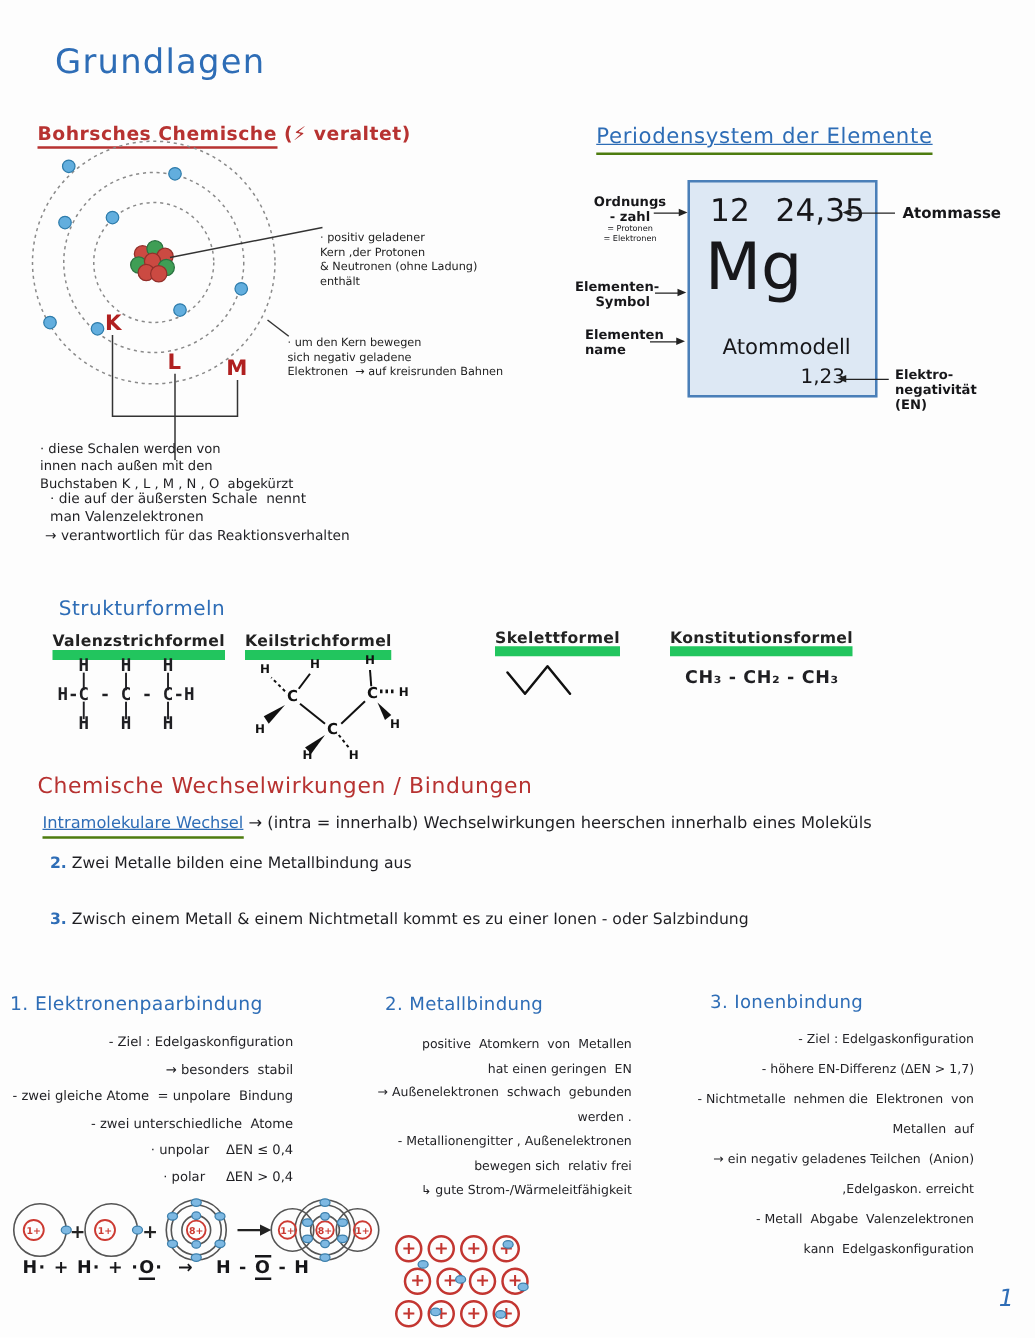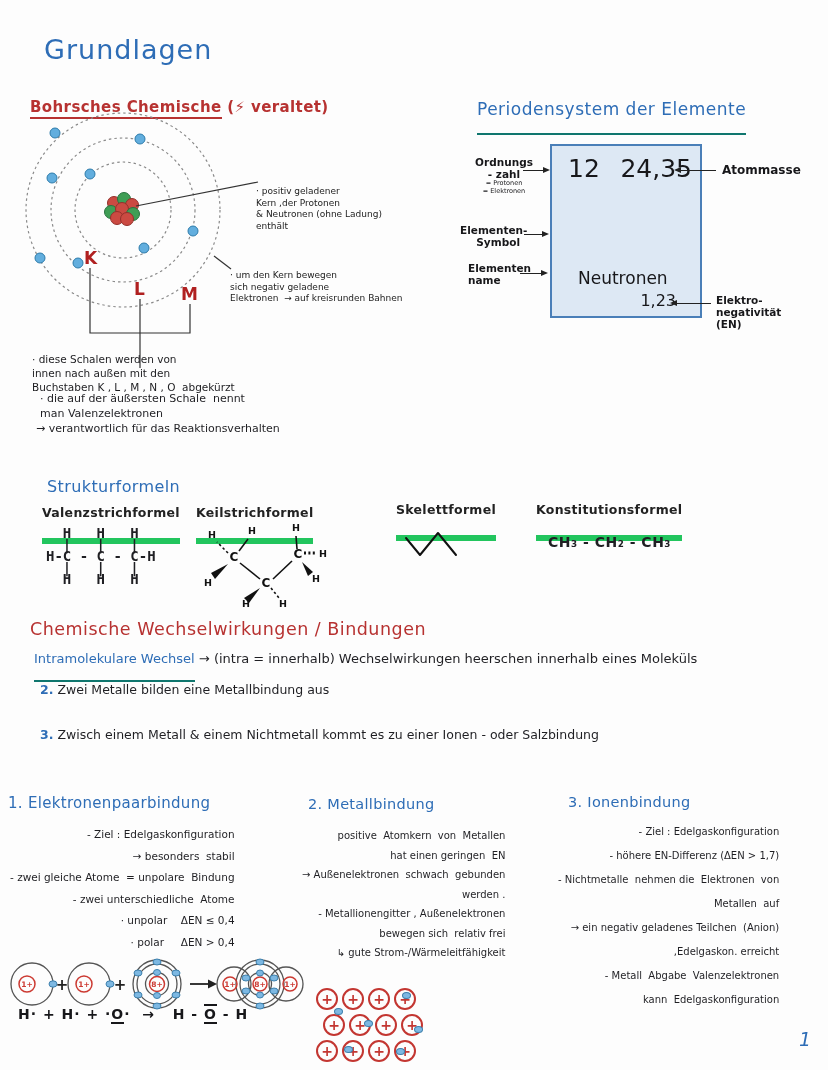--- a/index.html
+++ b/index.html
@@ -3,26 +3,26 @@
 <meta charset="utf-8">
 <style>
   * { margin:0; padding:0; box-sizing:border-box; }
   body { background:#ffffff; font-family:"DejaVu Sans", sans-serif; color:#1f1f23; }
   .page { position:relative; width:828px; height:1070px; background:#fdfdfd; overflow:hidden; }
   .abs { position:absolute; }
   .blue { color:#2e6db6; }
   .red  { color:#b73231; }
   .title { font-size:27px; letter-spacing:1px; }
   .u-red { border-bottom:2px solid #b73231; padding-bottom:1px; }
-  .u-blue { border-bottom:2px solid #0f766e; padding-bottom:14px; }
+  .u-blue { border-bottom:2px solid #4d7c0f; padding-bottom:3px;text-decoration:underline; }
   .note { font-size:9px; line-height:11.5px; color:#222; }
   .note2 { font-size:10.5px; line-height:14px; color:#1d1d20; }
   .pre div { white-space:pre; }
   .mono div { font-family:"DejaVu Sans Mono", monospace; font-size:14px; line-height:11.5px; white-space:pre; font-weight:bold; }
-  .sublabel { font-size:12.5px; font-weight:bold; color:#222; border-bottom:6px solid #22c55e; padding-bottom:18px; letter-spacing:.3px; }
+  .sublabel { font-size:12.5px; font-weight:bold; color:#222; border-bottom:8px solid #22c55e; padding-bottom:0; letter-spacing:.3px; }
   .sechead { font-size:17px; letter-spacing:.5px; }
   .colhead { font-size:14.5px; letter-spacing:.3px; }
   .collines div { white-space:pre-wrap;text-align:right; }
   .c1 div { font-size:10.5px; line-height:21.5px; }
   .c2 div { font-size:10px;  line-height:19.5px; }
   .c3 div { font-size:10px;  line-height:24px; }
   .harrow { position:absolute; height:0; border-top:1.4px solid #222; }
   .harrow.r::after { content:""; position:absolute; right:-7px; top:-4.4px; border:3.6px solid transparent; border-left:7px solid #222; }
   .harrow.l::before { content:""; position:absolute; left:-7px; top:-4.4px; border:3.6px solid transparent; border-right:7px solid #222; }
   .card { position:absolute; left:550px; top:144px; width:152px; height:174px;
@@ -111,21 +111,22 @@
       <div>· die auf der äußersten Schale  nennt</div>
       <div>man Valenzelektronen</div>
     </div>
   <div class="abs" style="left:36px;top:422px;font-size:11px">→ verantwortlich für das Reaktionsverhalten</div>
 
   <div class="abs blue u-blue" style="left:477px;top:99px;font-size:17px;letter-spacing:.5px">Periodensystem  der  Elemente</div>
 
   <div class="card">
     <span style="left:16px;top:8px;font-size:25px">12</span>
     <span style="right:8px;top:8px;font-size:25px">24,35</span>
-    <span style="left:26px;top:122px;font-size:17px">Neutronen</span>
+    <span style="left:12px;top:38px;font-size:52px">Mg</span>
+    <span style="left:26px;top:122px;font-size:17px">Atommodell</span>
     <span style="right:24px;bottom:6px;font-size:16px">1,23</span>
   </div>
 
   <div class="abs plabel sub" style="left:472px;top:156px;width:64px;text-align:center">
       <div>Ordnungs</div>
       <div>- zahl</div>
       <div>= Protonen</div>
       <div>= Elektronen</div>
     </div>
   <div class="harrow r" style="left:523px;top:170px;width:23px"></div>

